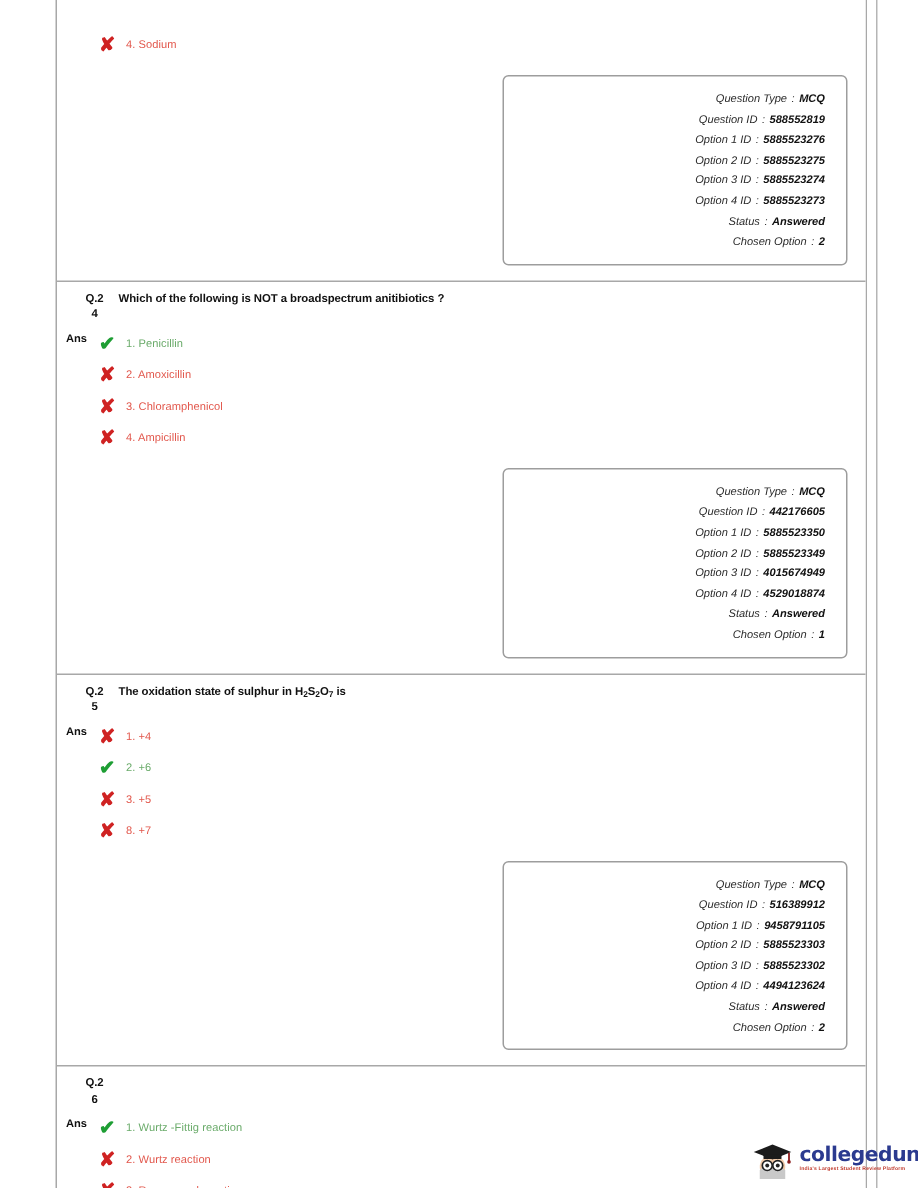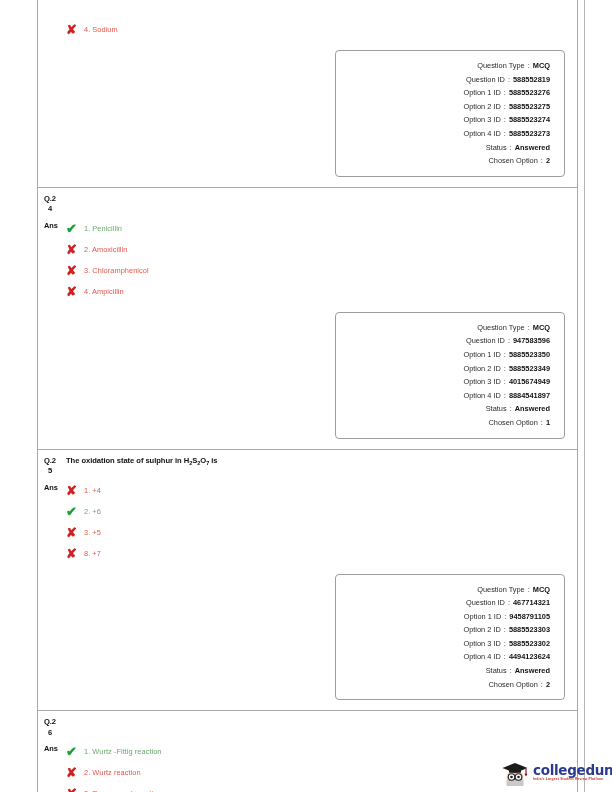--- a/index.html
+++ b/index.html
@@ -39,20 +39,21 @@
     padding: 0 0 0 0;
     background: #fff;
   }
   .qblock.first { border-top: none; }
 
   
   .qhead {
     display: flex;
     align-items: flex-start;
     padding: 6px 6px 0 6px;
+    margin-left: 13px;
   }
   .qnum {
     font-size: 7.6px;
     font-weight: bold;
     color: #111;
     line-height: 10.5px;
     width: 22px;
     flex: 0 0 22px;
     letter-spacing: -0.1px;
   }
@@ -109,20 +110,21 @@
     display: flex;
     justify-content: flex-end;
     padding: 10px 12px 10px 0;
   }
   .metacard {
     width: 230px;
     border: 1px solid #9d9d9d;
     border-radius: 4px;
     padding: 8px 14px 8px 0;
     background: #fff;
+    font-style: italic;
   }
   .metarow {
     display: flex;
     justify-content: flex-end;
     font-size: 7.4px;
     line-height: 13.6px;
     color: #2b2b2b;
     white-space: nowrap;
   }
   .metakey { }
@@ -225,20 +227,21 @@
         </div>
       </div>
     </div>
 
     <div class="qblock">
       <div class="qhead">
         <div class="qnum">
           <span>Q.2</span>
           <span class="n2">4</span>
         </div>
+        <div class="qtext">Which of the following is NOT a broadspectrum anitibiotics ?</div>
       </div>
       <div class="ansrow">
         <div class="anslabel">Ans</div>
         <div class="opts">
           <div class="opt">
             <span class="mark correct">✔</span>
             <span class="optlabel correct">1. Penicillin</span>
           </div>
           <div class="opt">
             <span class="mark wrong">✘</span>
@@ -257,41 +260,41 @@
       <div class="metawrap">
         <div class="metacard">
           <div class="metarow">
             <span class="metakey">Question Type</span>
             <span class="metasep">:</span>
             <span class="metaval">MCQ</span>
           </div>
           <div class="metarow">
             <span class="metakey">Question ID</span>
             <span class="metasep">:</span>
-            <span class="metaval">947583596</span>
+            <span class="metaval">442176605</span>
           </div>
           <div class="metarow">
             <span class="metakey">Option 1 ID</span>
             <span class="metasep">:</span>
             <span class="metaval">5885523350</span>
           </div>
           <div class="metarow">
             <span class="metakey">Option 2 ID</span>
             <span class="metasep">:</span>
             <span class="metaval">5885523349</span>
           </div>
           <div class="metarow">
             <span class="metakey">Option 3 ID</span>
             <span class="metasep">:</span>
             <span class="metaval">4015674949</span>
           </div>
           <div class="metarow">
             <span class="metakey">Option 4 ID</span>
             <span class="metasep">:</span>
-            <span class="metaval">8884541897</span>
+            <span class="metaval">4529018874</span>
           </div>
           <div class="metarow">
             <span class="metakey">Status</span>
             <span class="metasep">:</span>
             <span class="metaval">Answered</span>
           </div>
           <div class="metarow">
             <span class="metakey">Chosen Option</span>
             <span class="metasep">:</span>
             <span class="metaval">1</span>
@@ -332,21 +335,21 @@
       <div class="metawrap">
         <div class="metacard">
           <div class="metarow">
             <span class="metakey">Question Type</span>
             <span class="metasep">:</span>
             <span class="metaval">MCQ</span>
           </div>
           <div class="metarow">
             <span class="metakey">Question ID</span>
             <span class="metasep">:</span>
-            <span class="metaval">467714321</span>
+            <span class="metaval">516389912</span>
           </div>
           <div class="metarow">
             <span class="metakey">Option 1 ID</span>
             <span class="metasep">:</span>
             <span class="metaval">9458791105</span>
           </div>
           <div class="metarow">
             <span class="metakey">Option 2 ID</span>
             <span class="metasep">:</span>
             <span class="metaval">5885523303</span>

